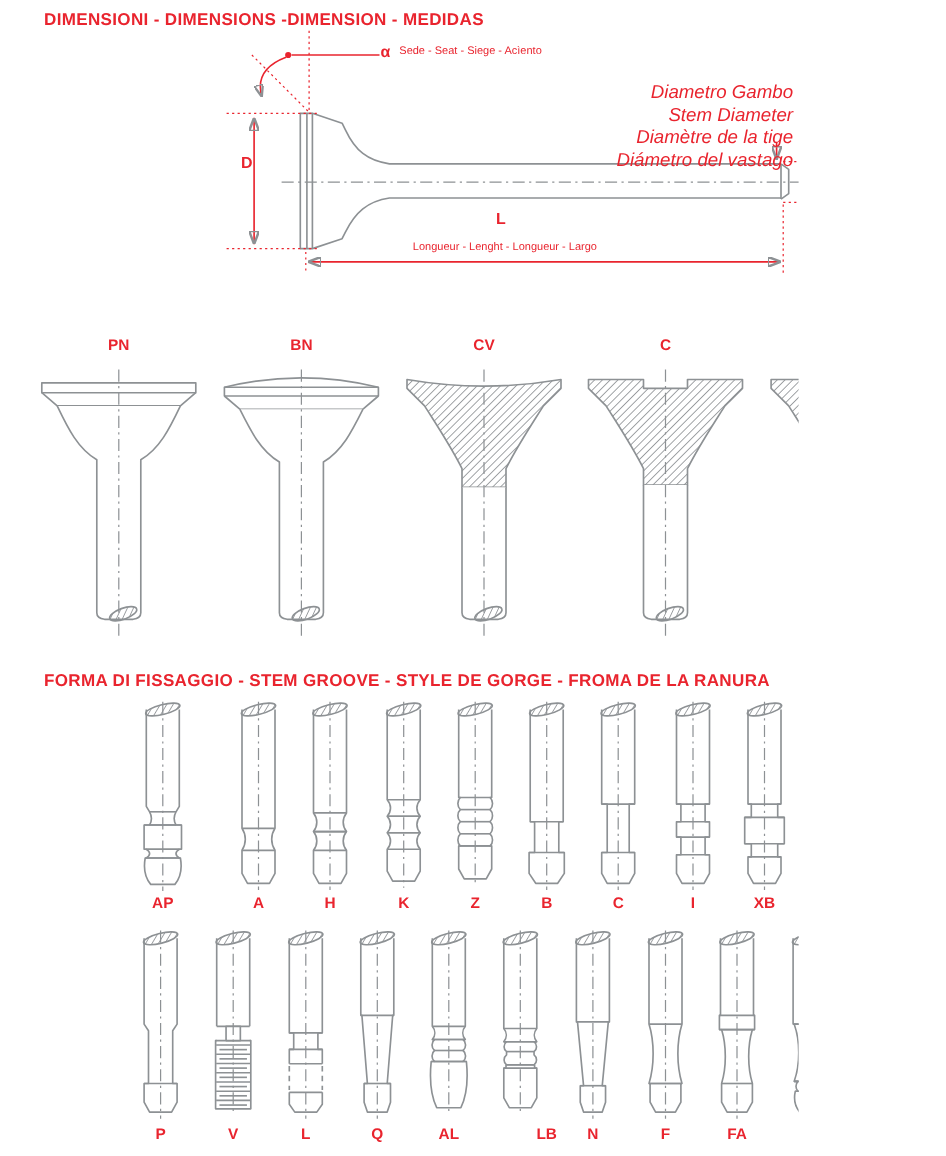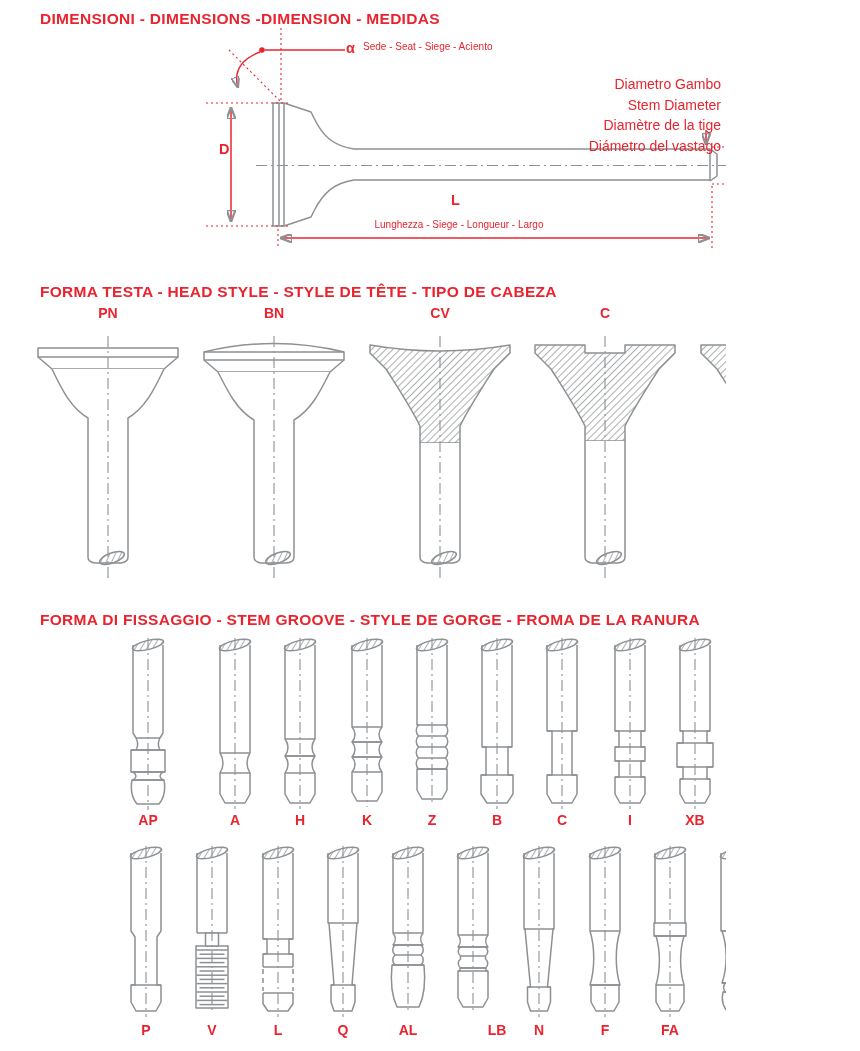--- a/index.html
+++ b/index.html
@@ -1,21 +1,21 @@
 <!DOCTYPE html>
 <html><head>
 <meta charset="utf-8">
 <style>
   :root{ --accent:#e9242e; --line:#8d9194; }
   html,body{margin:0;padding:0;background:#fff;}
   .page{position:relative;width:726px;height:1051px;background:#fff;
         font-family:"Liberation Sans",sans-serif;overflow:hidden;}
   .sec-title{position:absolute;font-size:15.5px;font-weight:bold;color:var(--accent);
              letter-spacing:.3px;white-space:nowrap;}
-  .dim-note{position:absolute;font-size:14px;line-height:20.5px;color:var(--accent);white-space:nowrap;}
+  .dim-note{position:absolute;font-size:17px;line-height:20.5px;color:var(--accent);white-space:nowrap;font-style:italic;}
   .dim-note span{display:block;}
   .right{text-align:right;}
   .dim-sym{position:absolute;font-size:14.5px;font-weight:bold;color:var(--accent);}
   .seat-note{position:absolute;font-size:10px;color:var(--accent);white-space:nowrap;}
   .style-label,.stem-label{position:absolute;font-weight:bold;color:var(--accent);
              font-size:14px;text-align:center;width:80px;transform:translateX(-40px);}
   .stem-label{width:66px;transform:none;}
   svg{overflow:visible;display:block;}
   .fig path,.fig line,.fig rect,.fig ellipse{stroke:var(--line);stroke-width:1.5;fill:none;
              stroke-linejoin:round;stroke-linecap:butt;}
@@ -80,23 +80,22 @@
 
   <div class="dim-note right" style="right:5px;top:74px">
     <span>Diametro Gambo</span>
     <span>Stem Diameter</span>
     <span>Diamètre de la tige</span>
     <span>Diámetro del vastago</span>
   </div>
   <div class="dim-sym" style="left:744px;top:155px">d</div>
 
   <div class="dim-sym" style="left:451px;top:192px">L</div>
-  <div class="seat-note" style="left:330px;top:219px;width:258px;text-align:center">Lunghezza - Siege - Longueur - Largo</div>
-
-  <div class="sec-title" style="left:40px;top:283px">FORMA TESTA - HEAD STYLE - STYLE DE TÊTE - TIPO DE CABEZA</div>
+  <div class="seat-note" style="left:330px;top:219px;width:258px;text-align:center">Longueur - Lenght - Longueur - Largo</div>
+
 
   <div class="style-label" style="left:108px;top:305px">PN</div>
   <div class="style-label" style="left:274px;top:305px">BN</div>
   <div class="style-label" style="left:440px;top:305px">CV</div>
   <div class="style-label" style="left:605px;top:305px">C</div>
   <div class="style-label" style="left:771px;top:305px">DF</div>
 
   <svg class="fig" style="position:absolute;left:25px;top:328px" width="166" height="264" viewBox="0 0 166 264">
     <path class="fw" d="M13,20 H153 V29 H13 Z"></path>
     <path d="M13,29 L27,41 M153,29 L139,41 M27,41 H139"></path>

